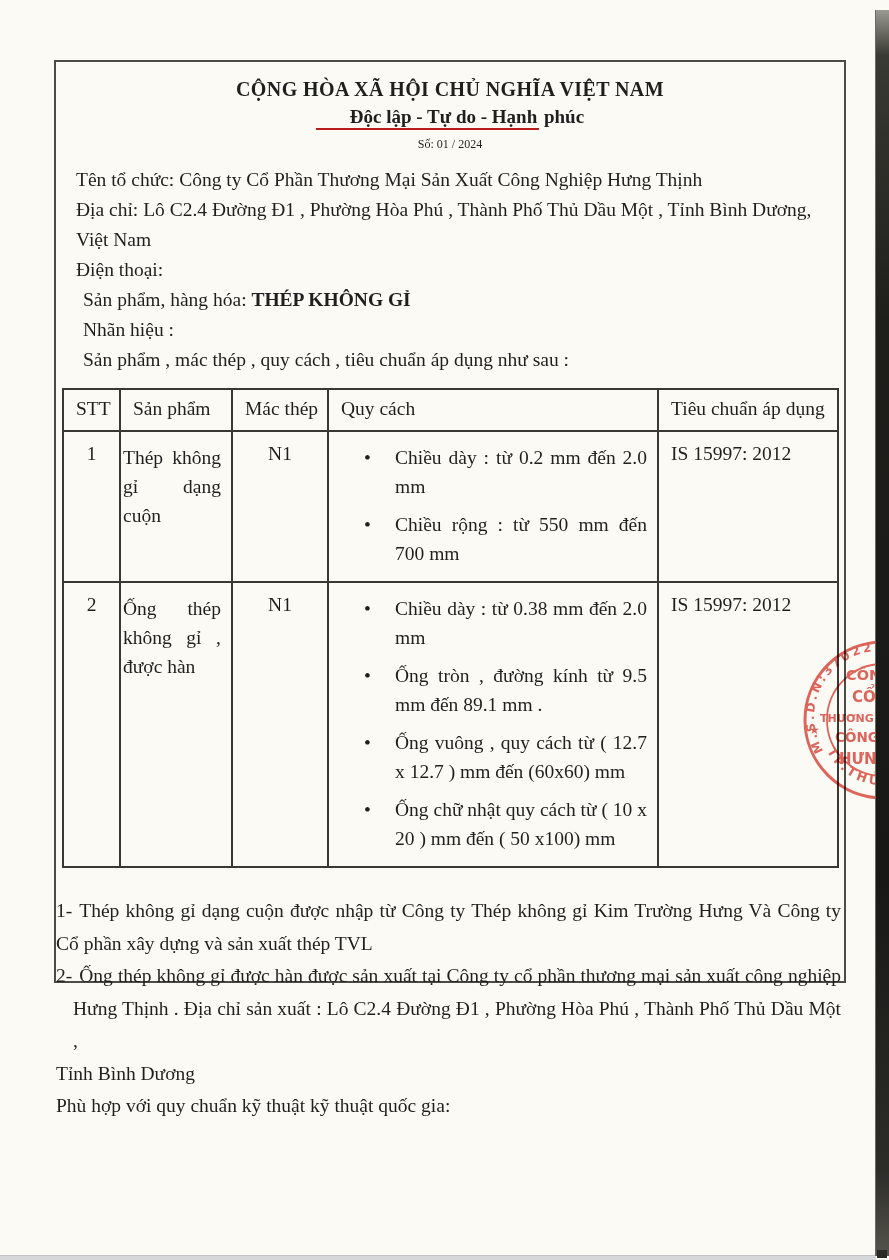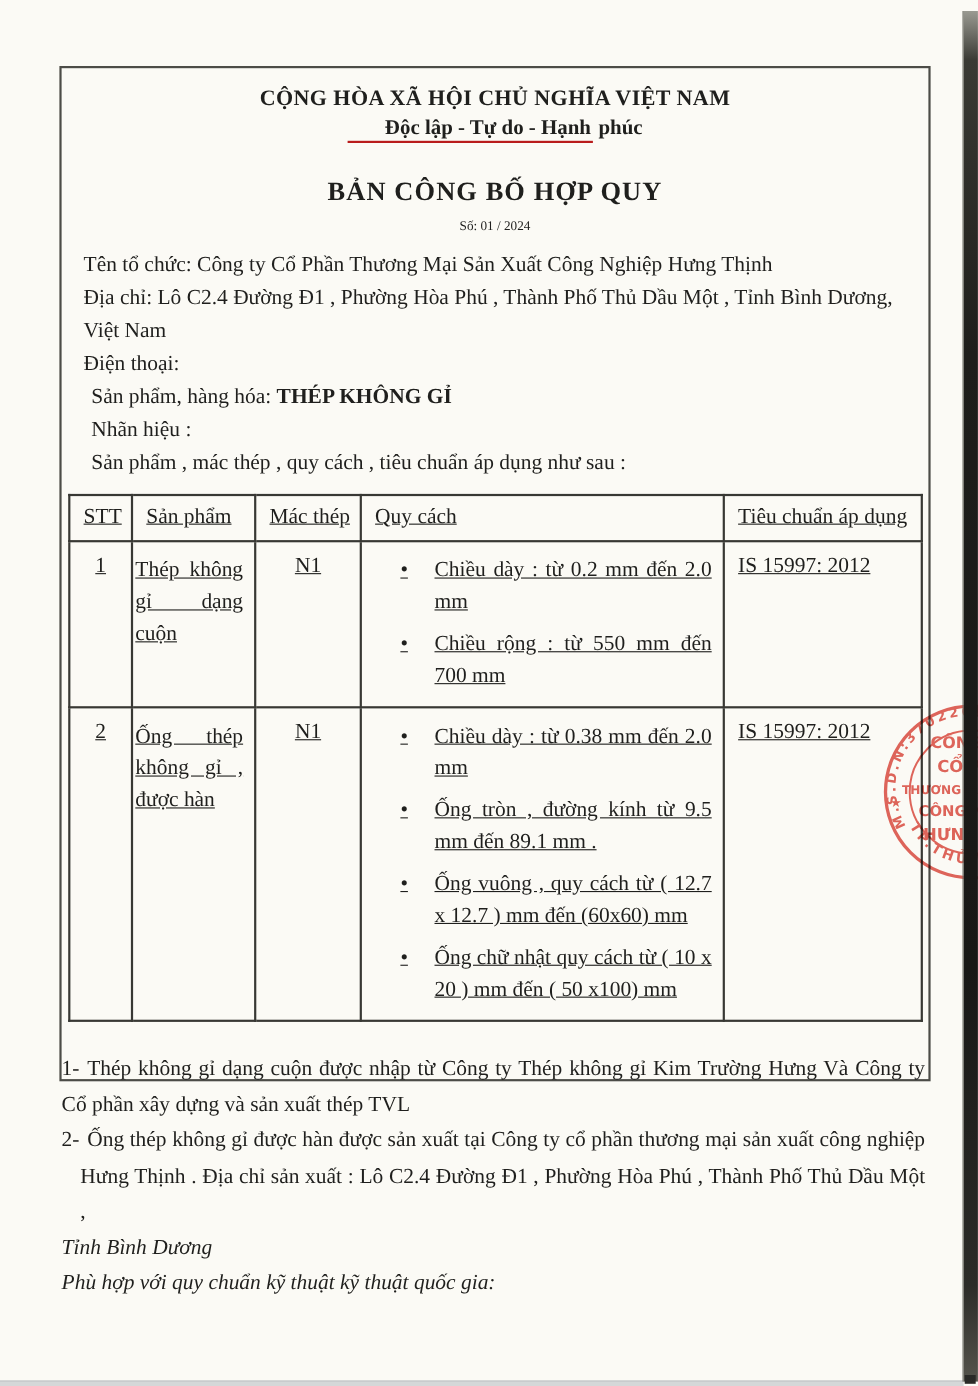--- a/index.html
+++ b/index.html
@@ -41,41 +41,41 @@
   .p-indent{margin-left:7px !important;}
   .bold{font-weight:bold;}
 
   table.spec{
     border-collapse:collapse;table-layout:fixed;
     margin:13px 0 0 6px;width:775px;
     font-size:19.5px;
   }
   table.spec th,table.spec td{
     border:2px solid #38383副4;border:2px solid #383834;
-    vertical-align:top;font-weight:normal;box-sizing:border-box;text-decoration:underline;
+    vertical-align:top;font-weight:normal;box-sizing:border-box;
   }
   col.c-stt{width:57px;}col.c-sp{width:112px;}col.c-mt{width:96px;}col.c-qc{width:330px;}col.c-tc{width:180px;}
   table.spec th{height:42px;text-align:left;padding:8px 8px 4px 12px;}
   th.th-stt{text-align:center;padding-left:4px;}
   td.td-stt,td.td-mt{text-align:center;padding-top:11px;}
   td.td-sp{padding:11px 10px 4px 2px;text-align:justify;line-height:29px;}
   td.td-tc{padding:11px 6px 4px 12px;}
   td.td-qc{padding:2px 4px 4px 0;}
   tr.r1 td{height:104px;}
   tr.r2 td{height:228px;}
   .qc{display:flex;padding-left:35px;margin:9px 0;line-height:29px;}
   .qc-b{flex:0 0 14px;}
   .qc-t{flex:1;margin-left:17px;margin-right:6px;text-align:justify;}
 
   .notes{margin:27px 3px 0 0;font-size:19.5px;line-height:32.5px;}
   .notes p{margin:0;}
   .note{margin-left:32px;text-align:justify;}
   .hang{padding-left:17px;text-indent:-17px;}
   .marker{margin-right:7px;}
-  .plain{margin-left:30px;font-style:italic;}
+  .plain{margin-left:30px;}
   .conform{margin:0 2px 0 7px;text-indent:26px;text-align:justify;}
 
   
   .stamp{
     position:absolute;left:773px;top:610px;width:220px;height:220px;z-index:30;
     color:#dd5146;opacity:.88;mix-blend-mode:multiply;
   }
   .stamp circle{stroke:currentColor;fill:none;}
   .stamp text{fill:currentColor;font-family:"DejaVu Sans",sans-serif;}
   .st-arc{font-size:12px;font-weight:bold;letter-spacing:2.5px;}
@@ -86,21 +86,20 @@
 </head>
 <body>
 
 <div class="page">
 
   <div class="frame">
 
     <p class="hdr1 c">CỘNG HÒA XÃ HỘI CHỦ NGHĨA VIỆT NAM</p>
     <p class="hdr2 c"><span class="u">Độc lập - Tự do - Hạnh</span> <span>phúc</span></p>
 
-    <p class="doc-title c">BẢN CÔNG BỐ HỢP QUY</p>
     <p class="doc-num c">Số: 01 / 2024</p>
 
     <div class="body-block">
       <p>Tên tổ chức: Công ty Cổ Phần Thương Mại Sản Xuất Công Nghiệp Hưng Thịnh</p>
       <p>Địa chỉ: Lô C2.4 Đường Đ1 , Phường Hòa Phú , Thành Phố Thủ Dầu Một , Tỉnh Bình Dương, Việt Nam</p>
       <p>Điện thoại:</p>
       <p class="p-indent"><span>Sản phẩm, hàng hóa:</span> <span class="bold">THÉP KHÔNG GỈ</span></p>
       <p class="p-indent">Nhãn hiệu :</p>
       <p class="p-indent">Sản phẩm , mác thép , quy cách , tiêu chuẩn áp dụng như sau :</p>
     </div>

